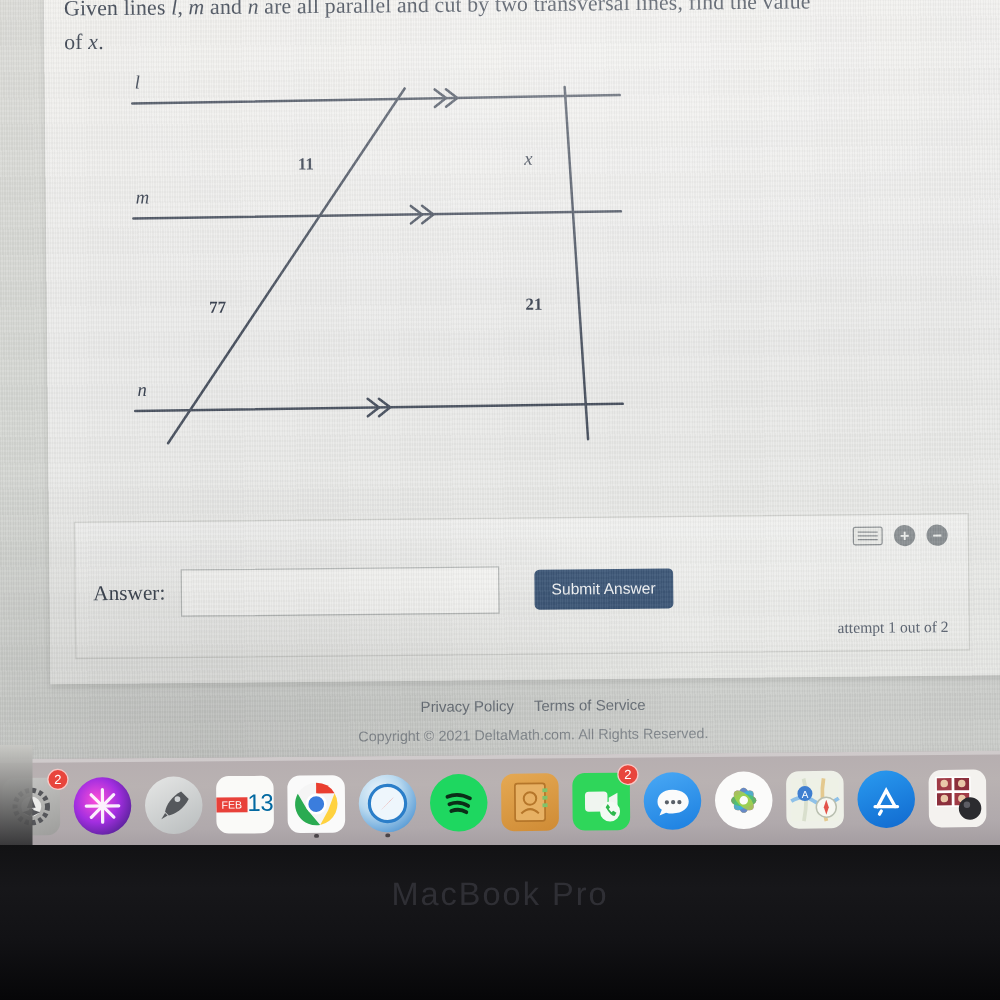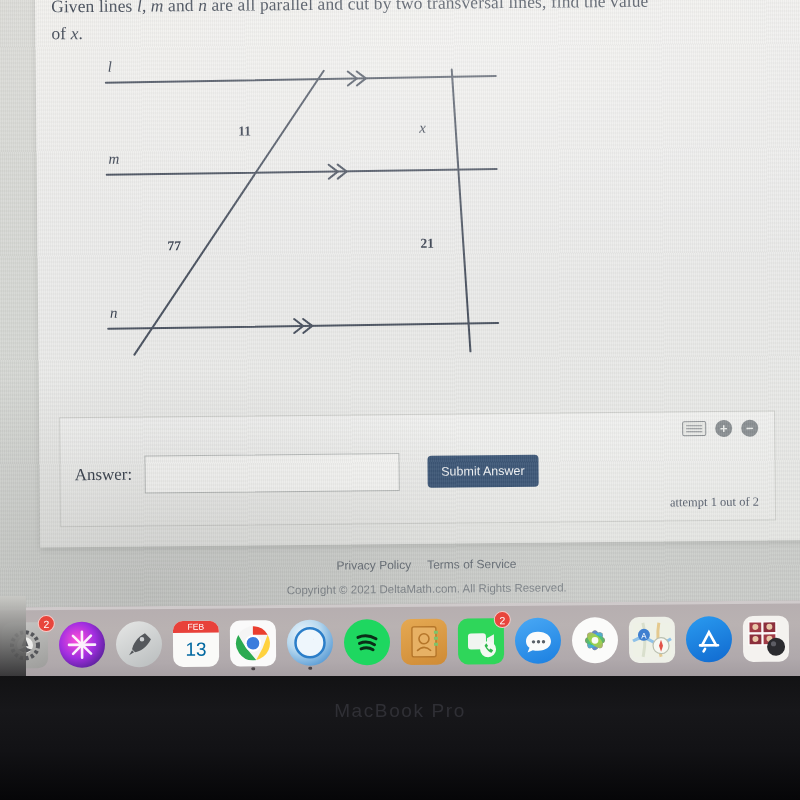--- a/index.html
+++ b/index.html
@@ -239,21 +239,21 @@
     left: 0; top: 676px;
     width: 800px; height: 124px;
     background: linear-gradient(180deg, #121214 0%, #17171a 28%, #121215 60%, #060608 100%);
   }
   #bezel-text {
     position: absolute;
     left: 0; right: 0; top: 24px;
     text-align: center;
     color: #34343a;
     font-family: "Liberation Sans", sans-serif;
-    font-size: 19px;
+    font-size: 26px;
     letter-spacing: 1.6px;
     opacity: .85;
   }
   #desk-left {
     position: absolute;
     left: 0; top: 596px;
     width: 26px; height: 204px;
     background: linear-gradient(180deg, #c9c9c5, #2a2a2c 40%, #0a0a0c);
     opacity: .9;
   }
@@ -378,21 +378,21 @@
             <g fill="#55585c">
               <path d="M21 4 C13 8 9 15 8 20 l3 3 c5-1 12-5 16-13 z"></path>
               <path d="M8 21 l-3 5 l5-3z"></path>
               <circle cx="18" cy="10" r="2.3" fill="#cfd2d4"></circle>
             </g>
           </svg>
       </div>
     </div>
 
     <div class="dock-item">
-      <div class="dock-icon" style="background:#fafaf8;flex-direction:column;">
+      <div class="dock-icon" style="background:#fafaf8;flex-direction:row;">
         <div style="width:100%;background:#e8413a;color:#fff;font-family:'Liberation Sans',sans-serif;font-size:8.5px;text-align:center;line-height:12px;">FEB</div>
         <div style="flex:1;display:flex;align-items:center;justify-content:center;color:#0369a1;font-family:'Liberation Sans',sans-serif;font-size:19px;">13</div>
       </div>
     </div>
 
     <div class="dock-item">
       <div class="dock-icon" style="background:#fafafa;">
         <svg width="40" height="40" viewBox="0 0 40 40">
           <circle cx="20" cy="20" r="17" fill="#f5f5f5"></circle>
           <path d="M20 3 A17 17 0 0 1 34.7 11.5 L20 11.5 Z" fill="#ea3e2f"></path>

